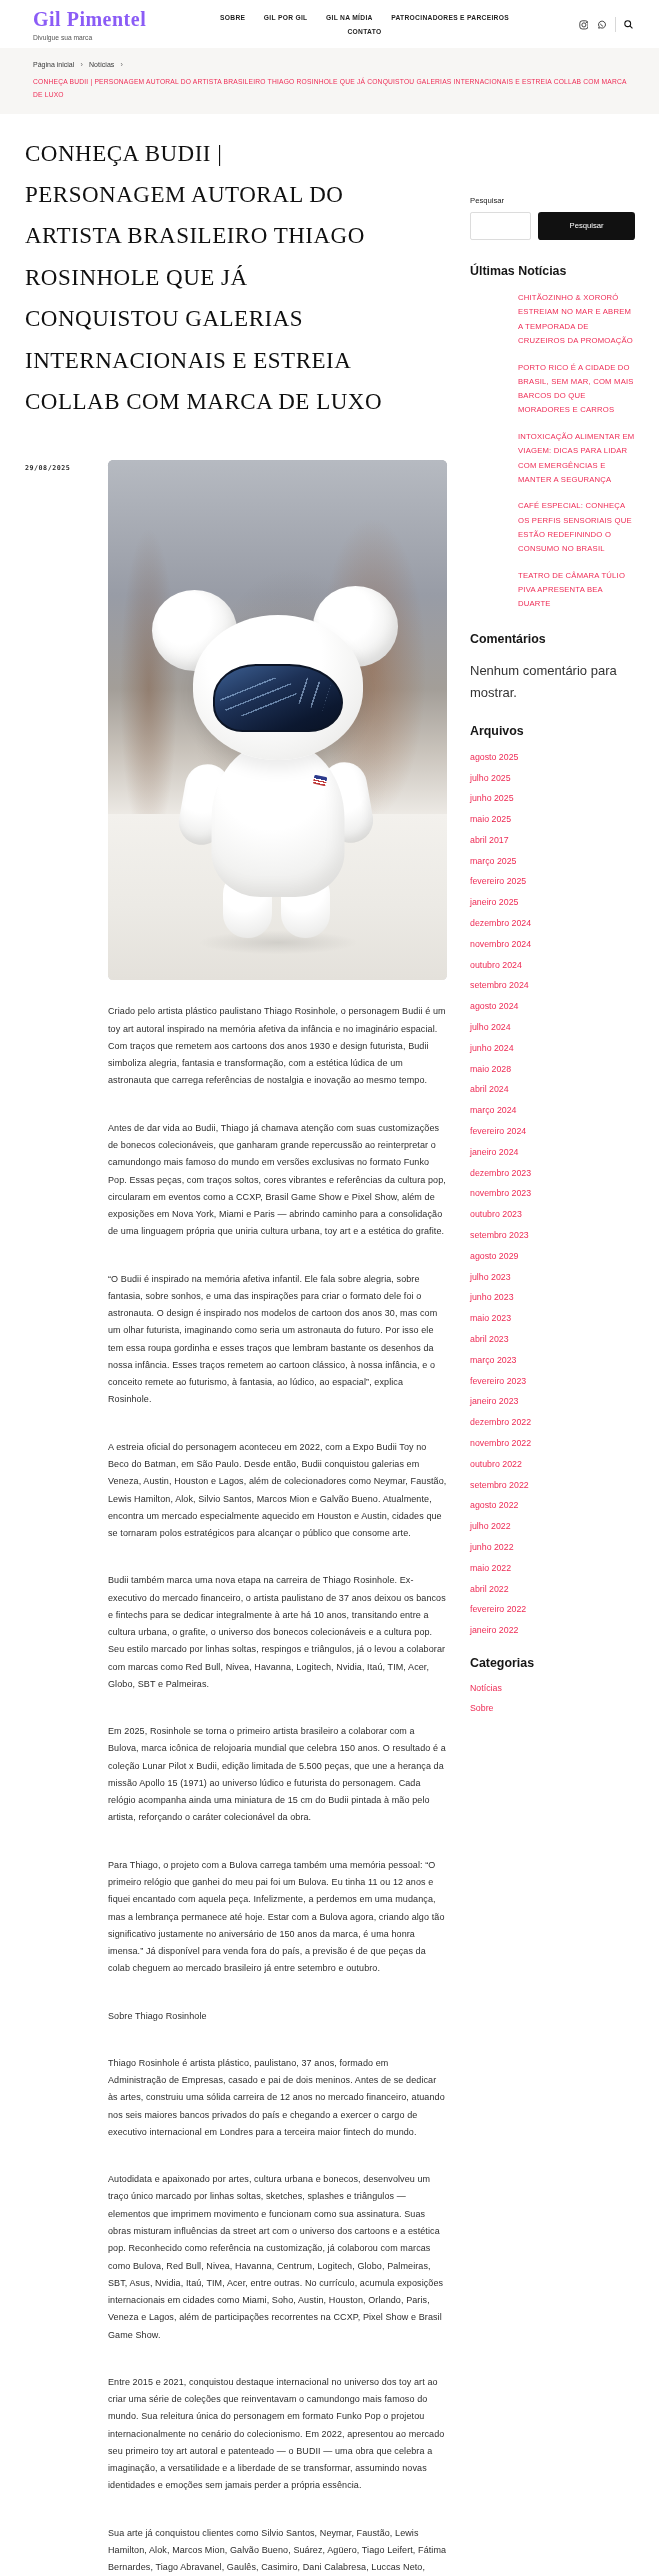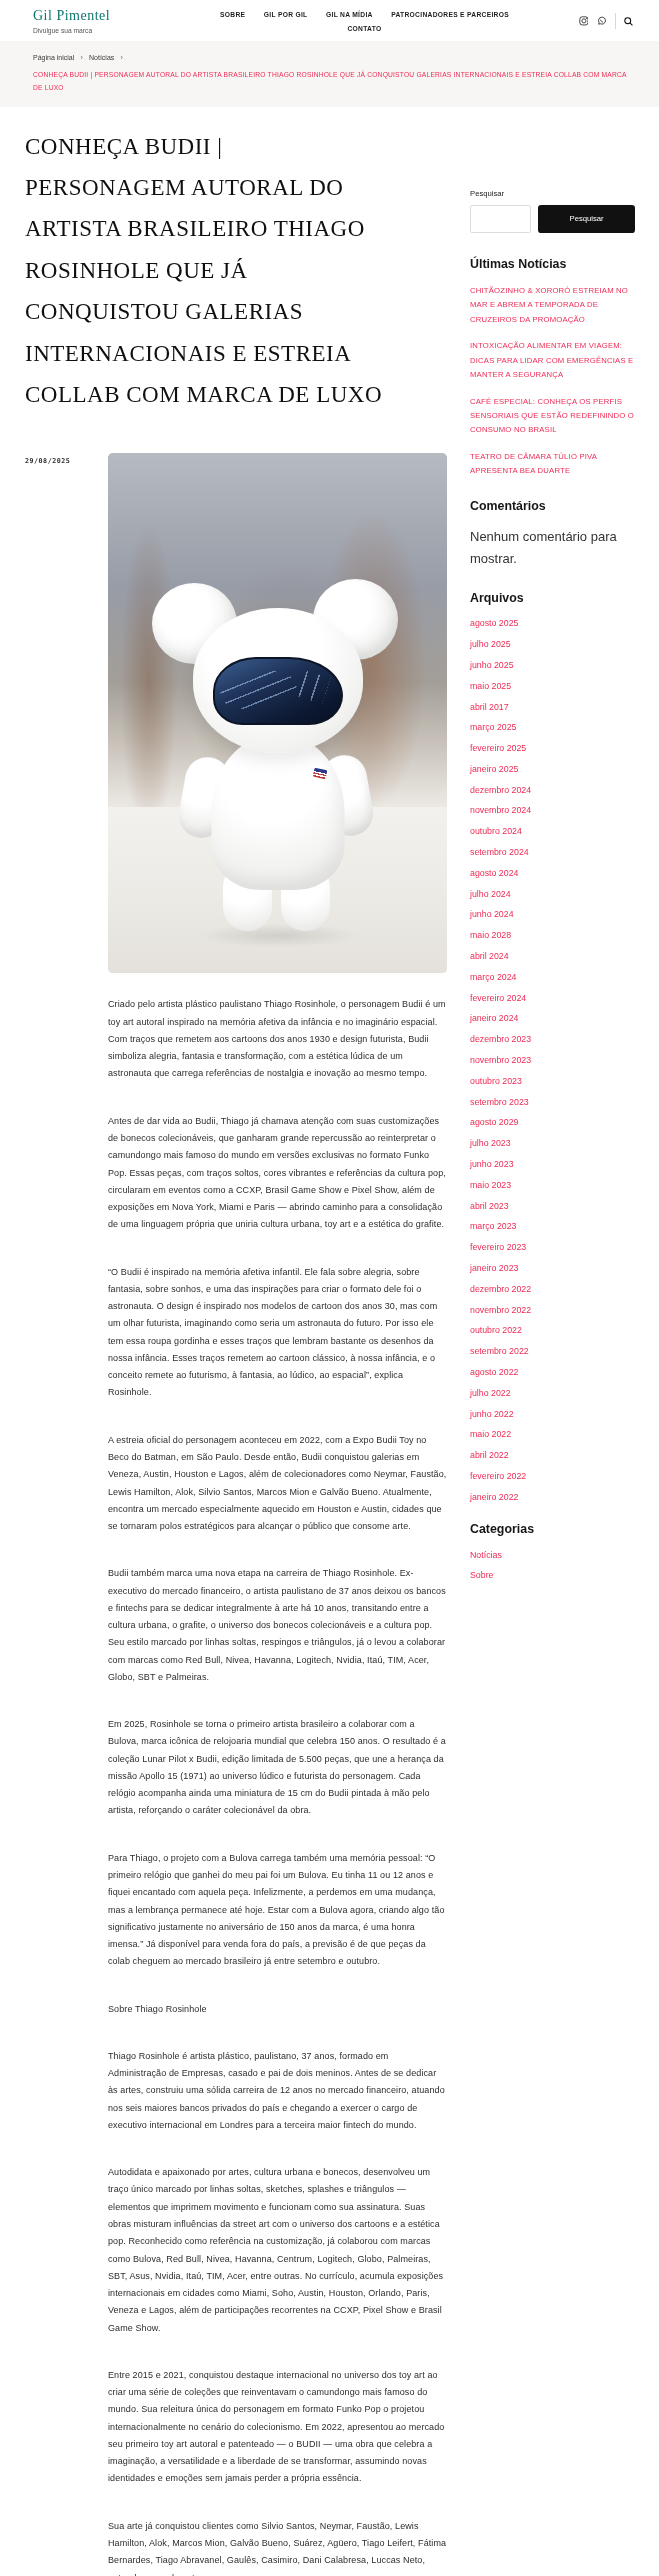--- a/index.html
+++ b/index.html
@@ -13,21 +13,21 @@
   a { text-decoration: none; cursor: pointer; }
 
   
   .site-header {
     display: flex; align-items: center; justify-content: space-between;
     padding: 8.2px 25px 7.2px 33px; background: #fff;
   }
   .logo-block { min-width: 129px; }
   .site-title {
     font-family: "Liberation Serif", serif;
-    font-size: 14px; font-weight: 400; color: #0f766e; letter-spacing: 0.5px;
+    font-size: 20px; font-weight: 700; color: #8b5cf6; letter-spacing: 0.5px;
   }
   .site-tagline { font-size: 6.7px; color: #555; margin-top: 3.1px; }
   .main-nav {
     display: flex; flex-wrap: wrap; justify-content: center; align-items: center;
     max-width: 330px; column-gap: 18.5px; row-gap: 7.2px; margin: 0 10.3px;
   }
   .nav-link {
     font-size: 6.7px; font-weight: 700; letter-spacing: 0.3px; color: #1d1d1d;
     text-transform: uppercase; white-space: nowrap;
   }
@@ -130,21 +130,21 @@
 
   
   .widget { margin-bottom: 24px; }
   .search-label { font-size: 7.7px; color: #222; margin-bottom: 7.2px; }
   .search-row { display: flex; gap: 7.2px; }
   .search-input { width: 61px; height: 28px; border: 0.5px solid #dcdcdc; border-radius: 2.1px;
     background: #fff; font-size: 7.7px; padding: 0 5.2px; }
   .search-button { flex: 1; height: 28px; background: #111; color: #fff; border: none;
     border-radius: 3.1px; font-size: 7.7px; font-family: "Liberation Sans", sans-serif; cursor: pointer; }
   .widget-heading { font-size: 12.4px; font-weight: 700; color: #161616; margin: 20.6px 0 13.4px; }
-  .latest-list { list-style: none; }
+  .latest-list { list-style: none; margin-left: 48px; }
   .latest-list li { margin-bottom: 12.4px; }
   .latest-list a { display: block; color: #ee2b55; font-size: 7.7px; line-height: 1.85;
     letter-spacing: 0.2px; text-transform: uppercase; }
   .no-comments { font-size: 13px; color: #333; line-height: 1.7; }
   .arch-list a, .cat-list a { display: block; color: #ee2b55; font-size: 8.8px; margin-bottom: 10.8px; }
   .cat-list a { margin-bottom: 9.8px; }
 </style>
 </head>
 <body>
 
@@ -267,20 +267,23 @@
           <button class="search-button">Pesquisar</button>
         </div>
       </div>
 
       <h2 class="widget-heading">Últimas Notícias</h2>
       <ul class="latest-list">
   <li>
     <a>CHITÃOZINHO &amp; XORORÓ ESTREIAM NO MAR E ABREM A TEMPORADA DE CRUZEIROS DA PROMOAÇÃO</a>
   </li>
 
+  <li>
+    <a>PORTO RICO É A CIDADE DO BRASIL, SEM MAR, COM MAIS BARCOS DO QUE MORADORES E CARROS</a>
+  </li>
 
   <li>
     <a>INTOXICAÇÃO ALIMENTAR EM VIAGEM: DICAS PARA LIDAR COM EMERGÊNCIAS E MANTER A SEGURANÇA</a>
   </li>
 
   <li>
     <a>CAFÉ ESPECIAL: CONHEÇA OS PERFIS SENSORIAIS QUE ESTÃO REDEFININDO O CONSUMO NO BRASIL</a>
   </li>
 
   <li>

